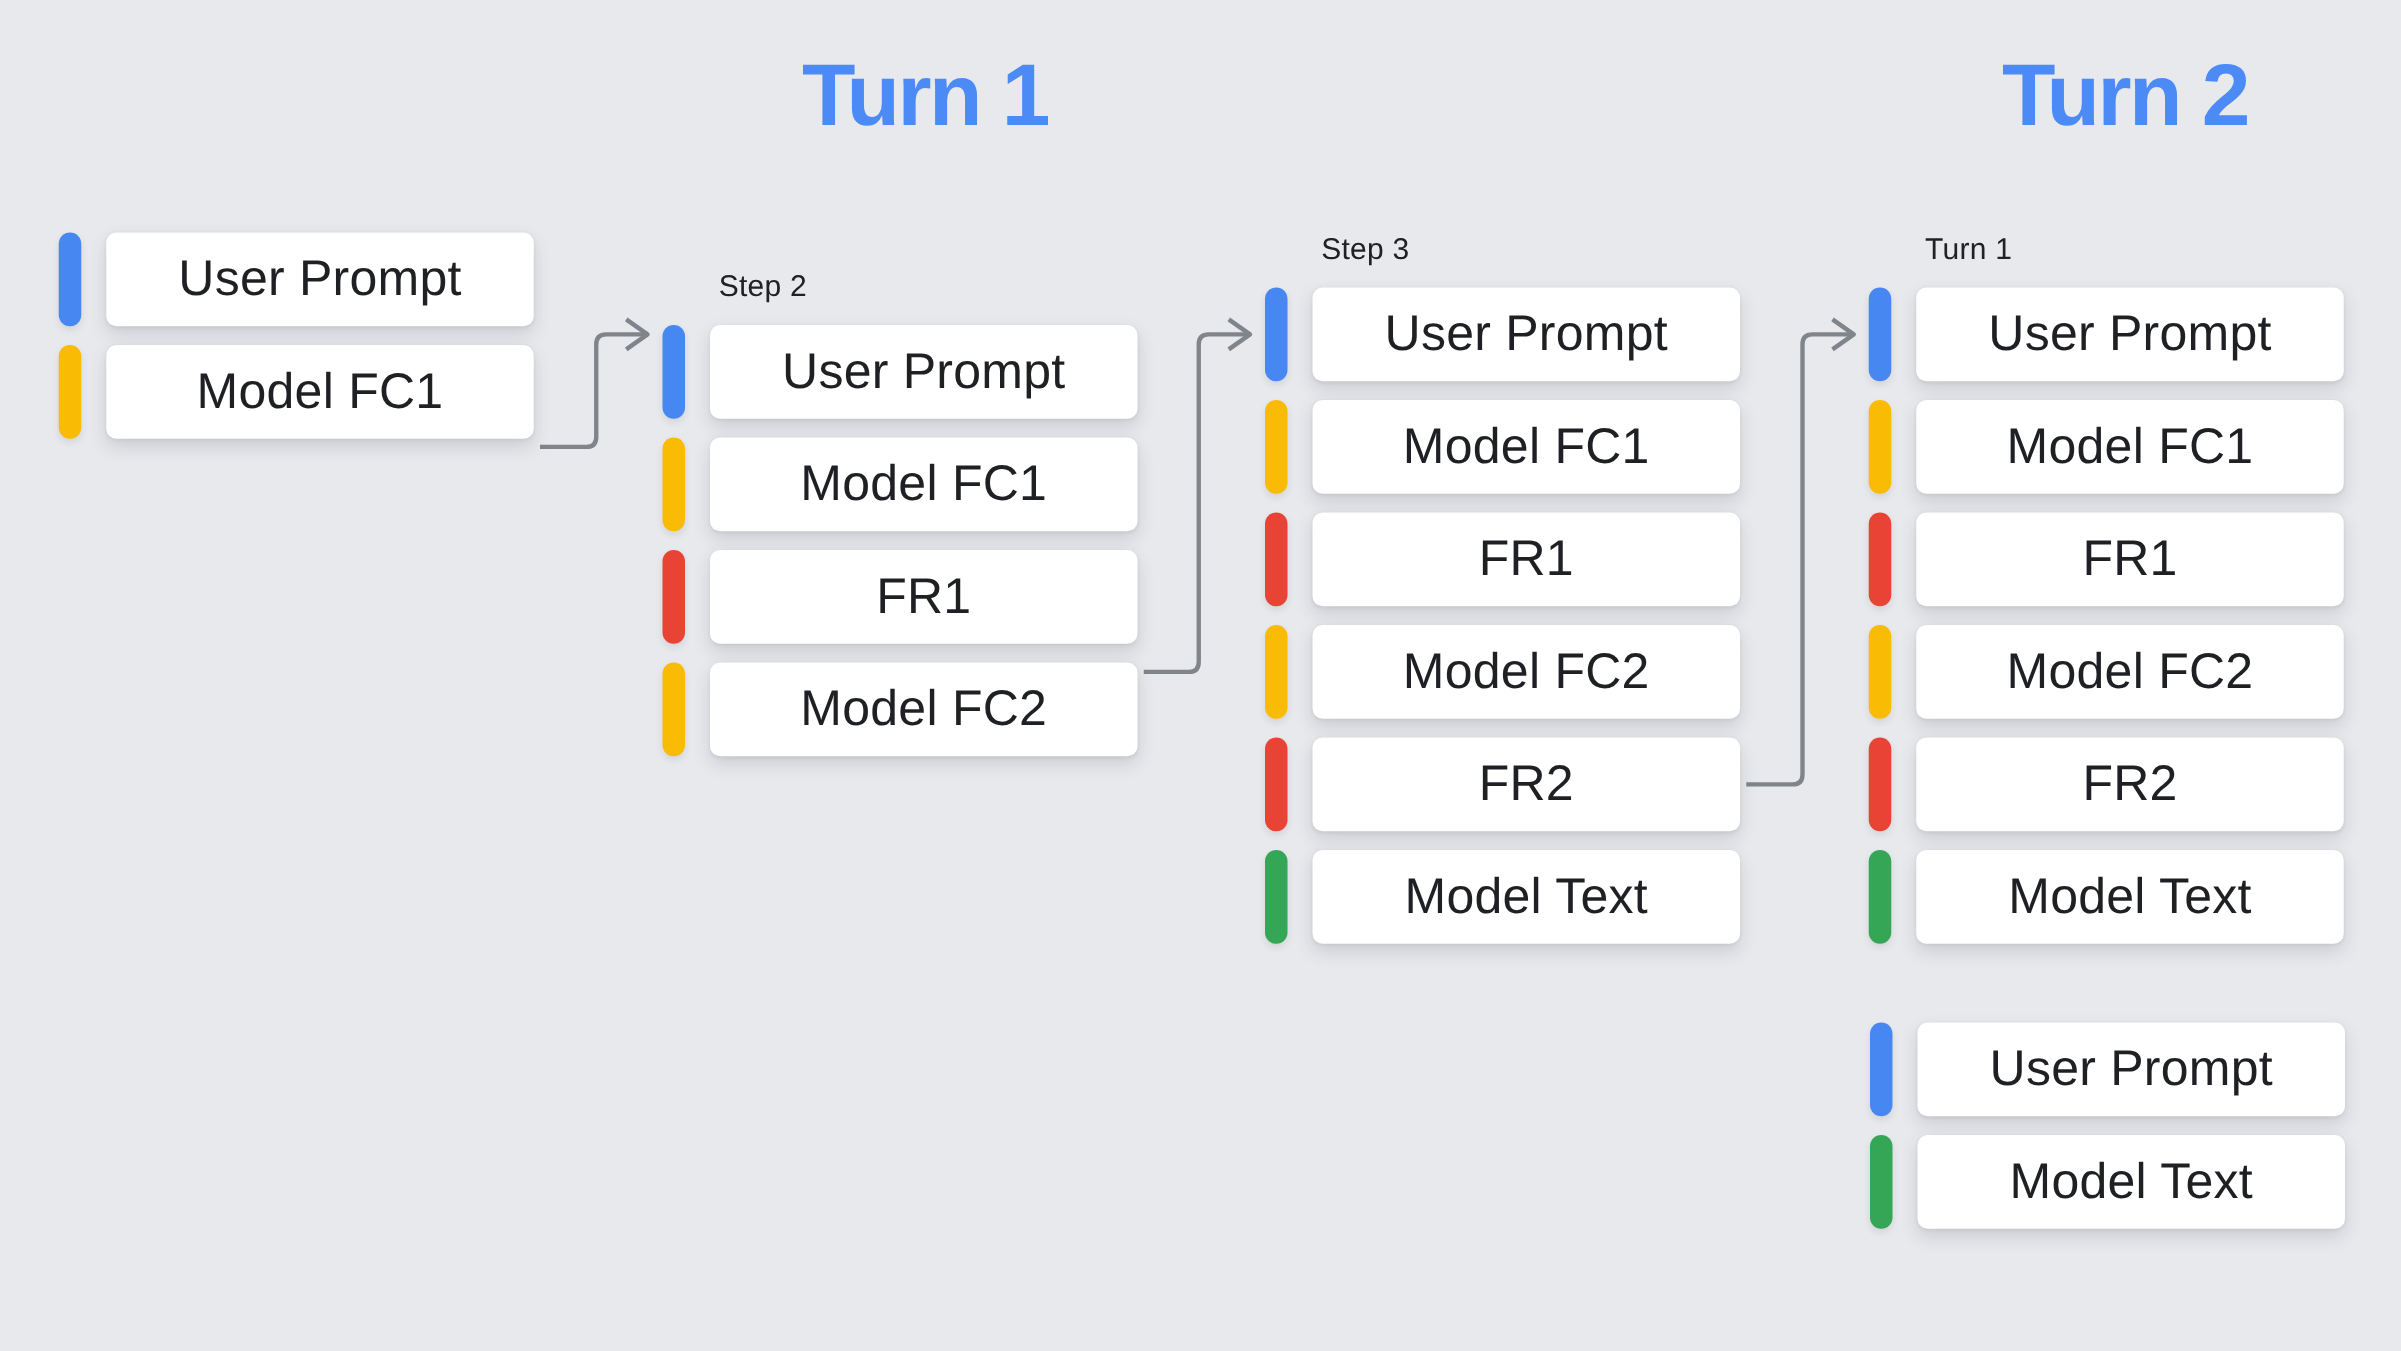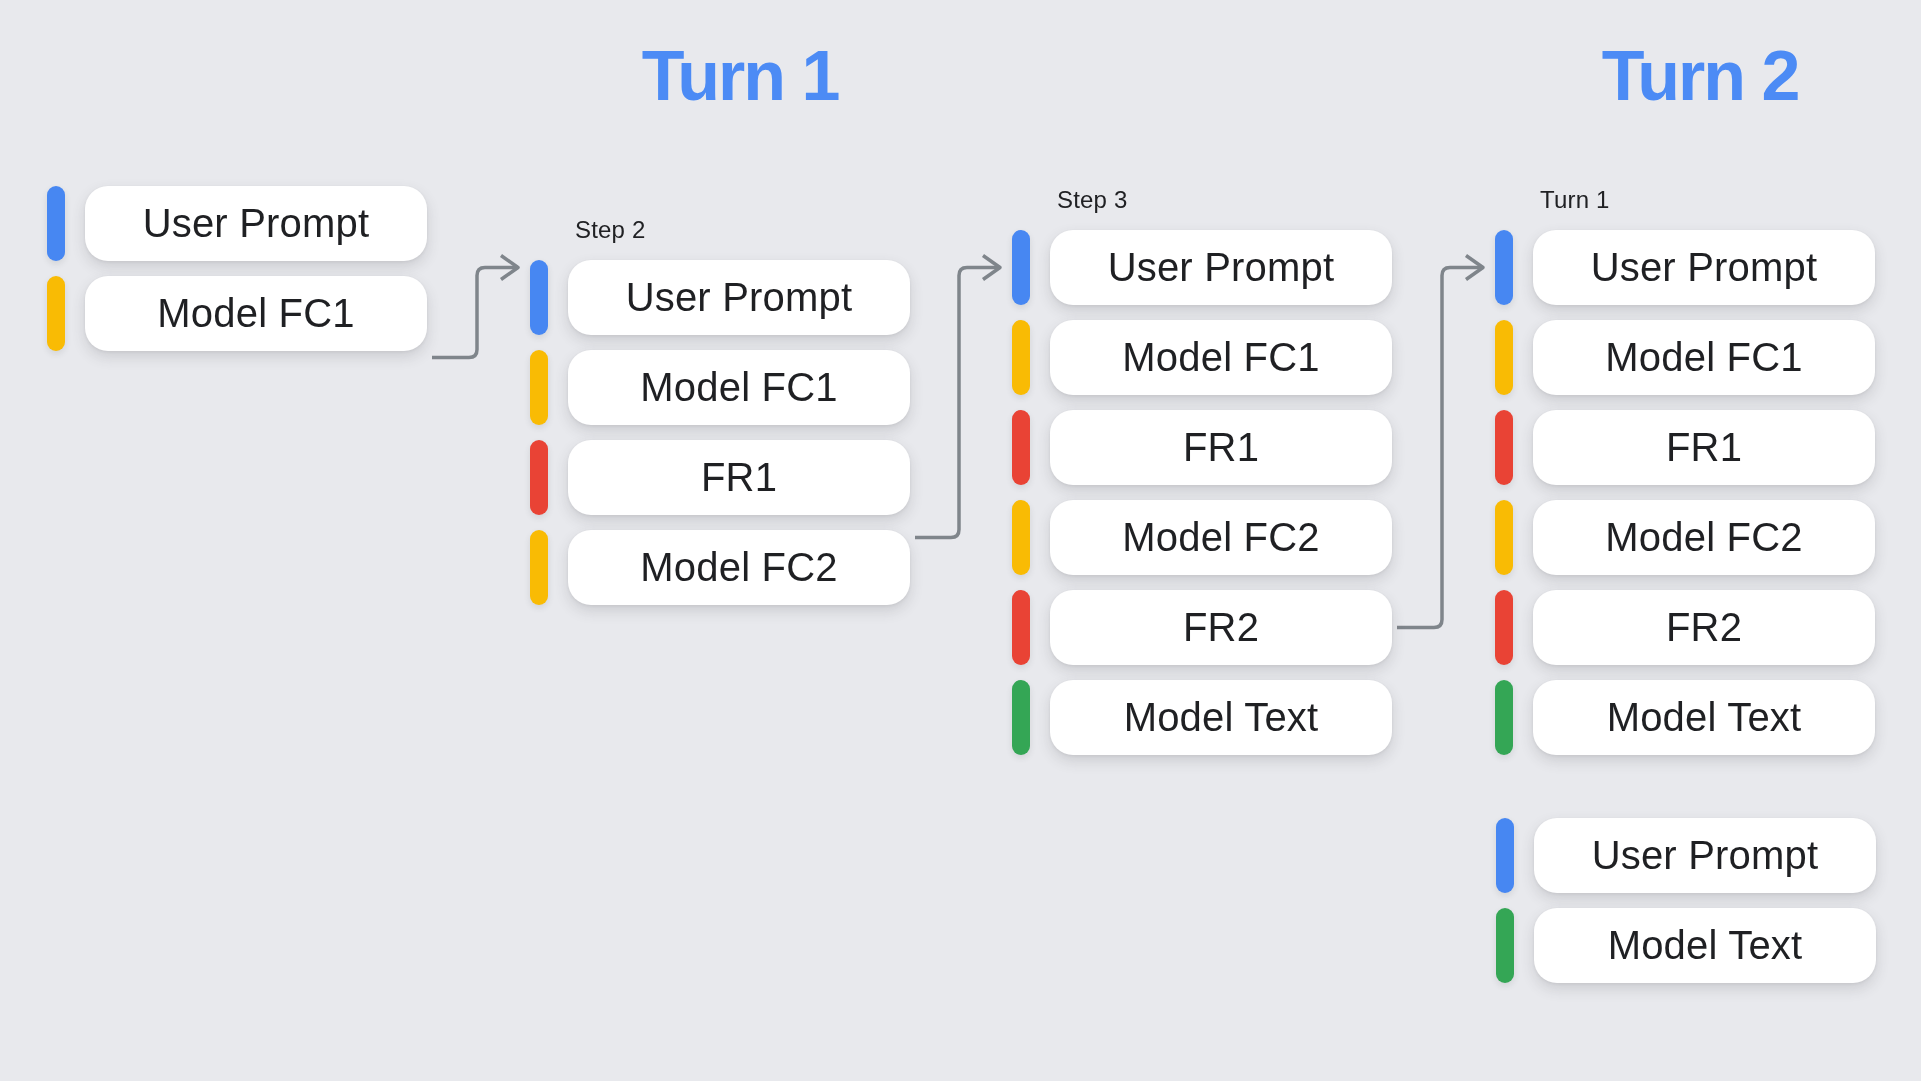--- a/index.html
+++ b/index.html
@@ -56,21 +56,21 @@
   .color-bar {
     width: 18px;
     height: 75px;
     border-radius: 9px;
     box-shadow: 0 3px 6px rgba(60,64,67,0.12);
     flex: 0 0 18px;
   }
   .flow-box {
     flex: 1;
     background: #FFFFFF;
-    border-radius: 23px;
+    border-radius: 8px;
     box-shadow: 0 6px 14px rgba(60,64,67,0.16), 0 1px 3px rgba(60,64,67,0.08);
     display: flex;
     align-items: center;
     justify-content: center;
   }
   .flow-box span {
     font-size: 40px;
     color: #1F2023;
     letter-spacing: 0.2px;
   }

